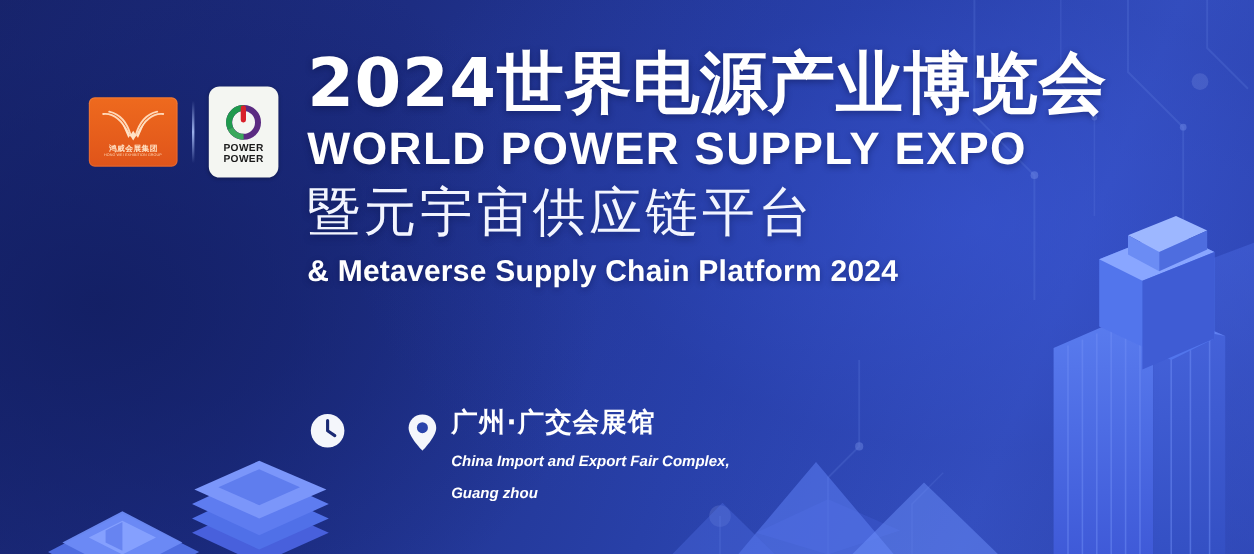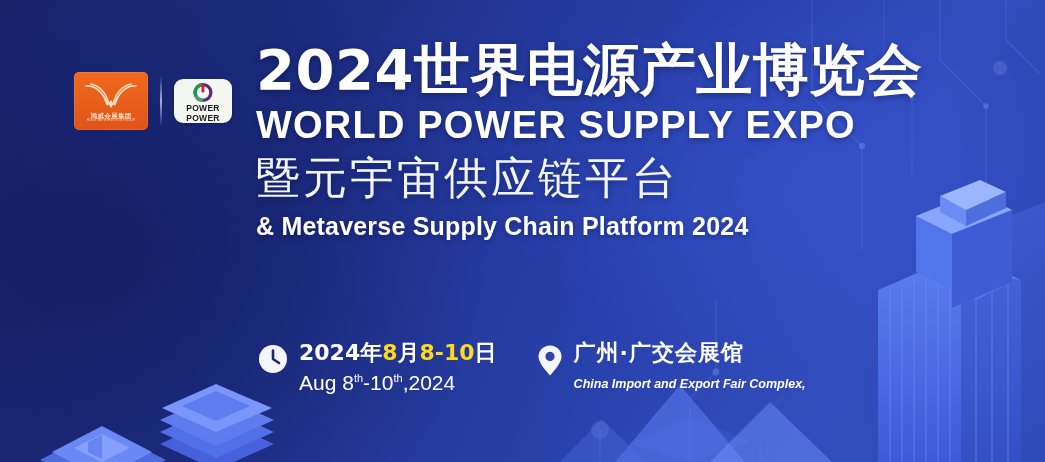--- a/index.html
+++ b/index.html
@@ -55,21 +55,21 @@
     font-size:3.4px; color:#ffd8b6; line-height:1;
     letter-spacing:.1px; white-space:nowrap; margin-bottom:1px;
     transform:scale(.9);
   }
   .logo-divider {
     width:2px; height:52px;
     background:linear-gradient(180deg,rgba(255,255,255,0) 0%, rgba(178,200,255,.85) 50%, rgba(255,255,255,0) 100%);
     border-radius:2px;
   }
   .logo-expo {
-    width:58px; height:44px;
+    width:58px; height:76px;
     background:#f4f6f2;
     border-radius:9px;
     display:flex; flex-direction:column; align-items:center; justify-content:center;
     padding-top:3px;
     box-shadow:0 1px 3px rgba(0,0,0,.25);
   }
   .logo-expo .mark { width:34px; height:32px; }
   .logo-expo .pe-text {
     color:#1a1a1a; font-weight:800; font-size:8.5px;
     line-height:9.5px; letter-spacing:.3px; text-align:center; margin-top:1px;
@@ -279,37 +279,30 @@
 
   <div class="info-row">
 
     <div class="info-item date">
       <span class="icon-wrap">
         <svg width="30" height="30" viewBox="0 0 30 30">
           <circle cx="15" cy="15" r="14" fill="#f4f6fb"></circle>
           <path d="M15 6.5 L15 15 L21 19" fill="none" stroke="#1b2a74" stroke-width="2.6" stroke-linecap="round" stroke-linejoin="round"></path>
         </svg>
       </span>
-      <span>
-        <div class="date-cn">
-          <span>2024年</span><span class="hl">8</span><span>月</span><span class="hl">8-10</span><span>日</span>
-        </div>
-        <div class="date-en">
-          <span>Aug 8</span><sup>th</sup><span>-10</span><sup>th</sup><span>,2024</span>
-        </div>
-      </span>
     </div>
 
     <div class="info-item venue">
       <span class="icon-wrap">
         <svg width="26" height="33" viewBox="0 0 26 33">
           <path d="M13 1.5 C6.4 1.5 1.5 6.5 1.5 12.6 C1.5 20 13 31.5 13 31.5 C13 31.5 24.5 20 24.5 12.6 C24.5 6.5 19.6 1.5 13 1.5 Z" fill="#f4f6fb"></path>
           <circle cx="13" cy="12.4" r="4.6" fill="#2a44ab"></circle>
         </svg>
       </span>
       <span>
         <div class="venue-cn">广州·广交会展馆</div>
         <div class="venue-en">China Import and Export Fair Complex,</div>
+        <div class="venue-en">Guang zhou</div>
       </span>
     </div>
 
   </div>
 </div>
 
 </body></html>

